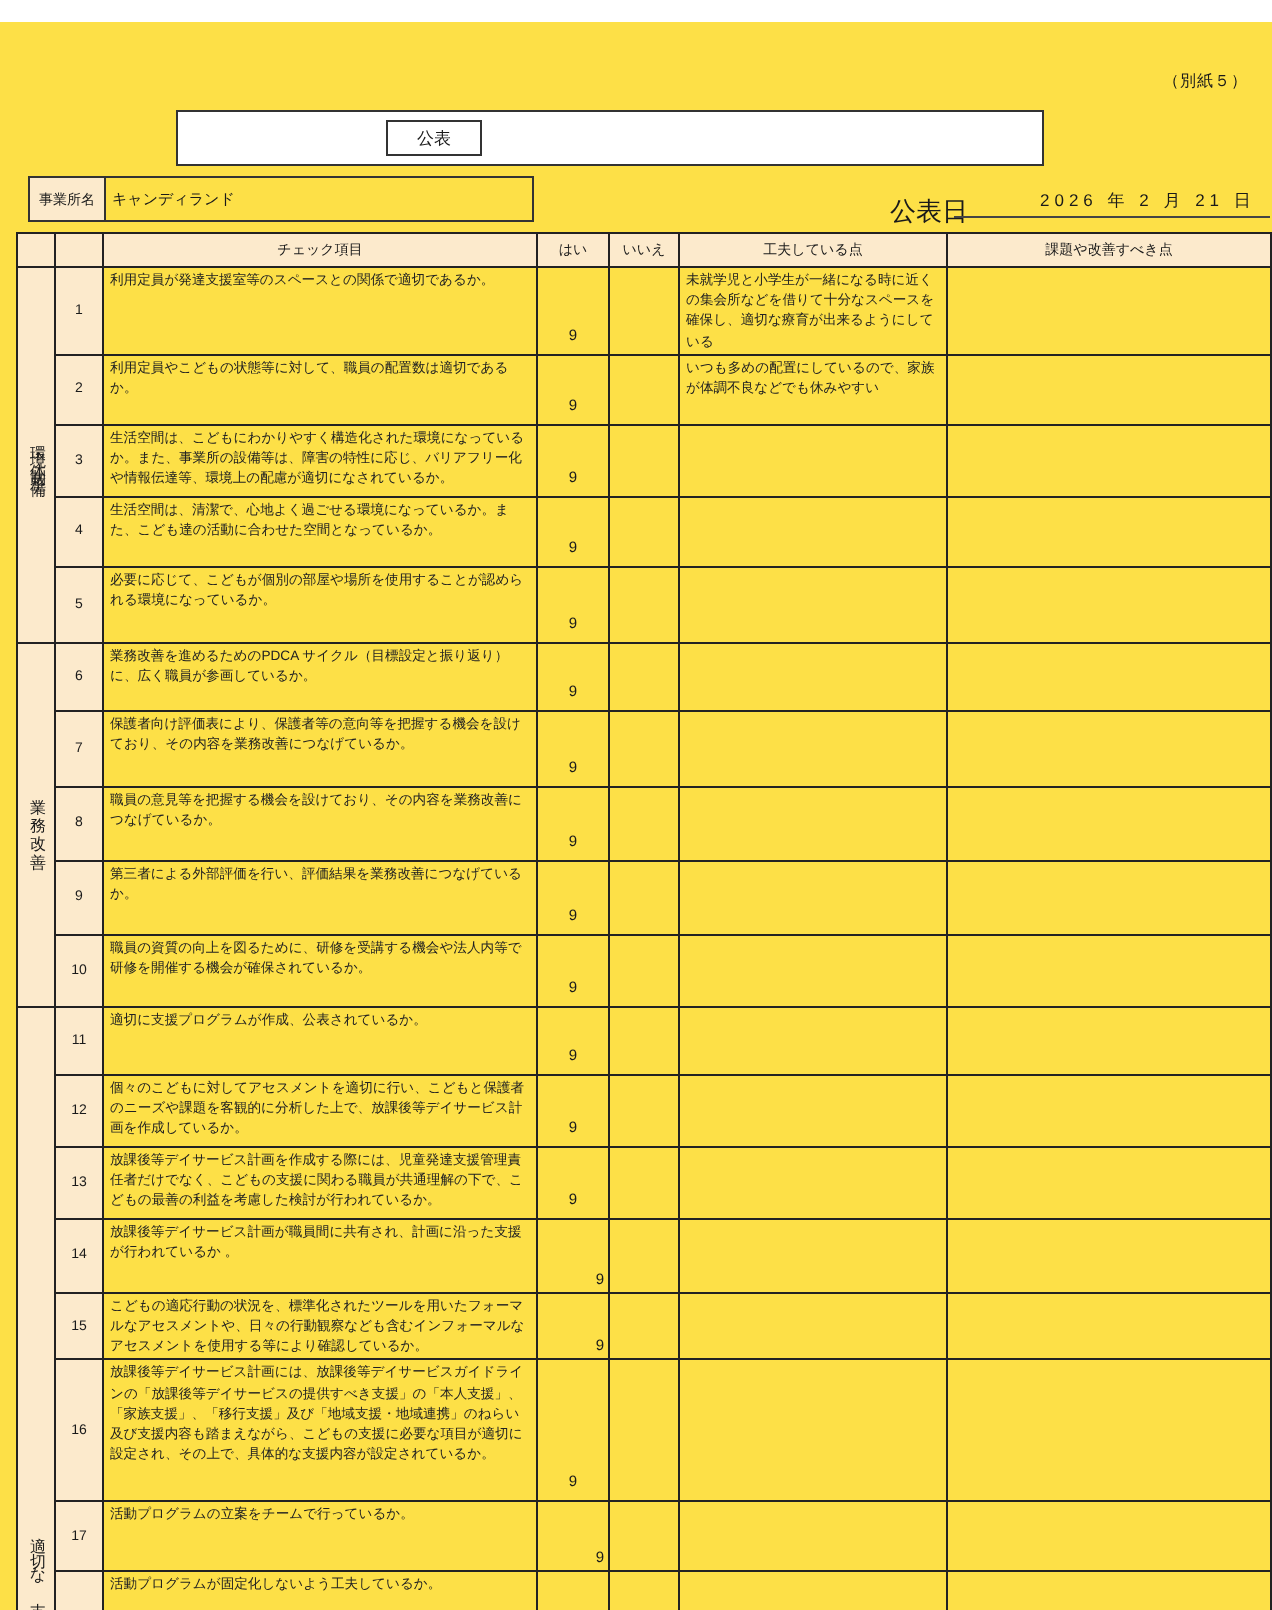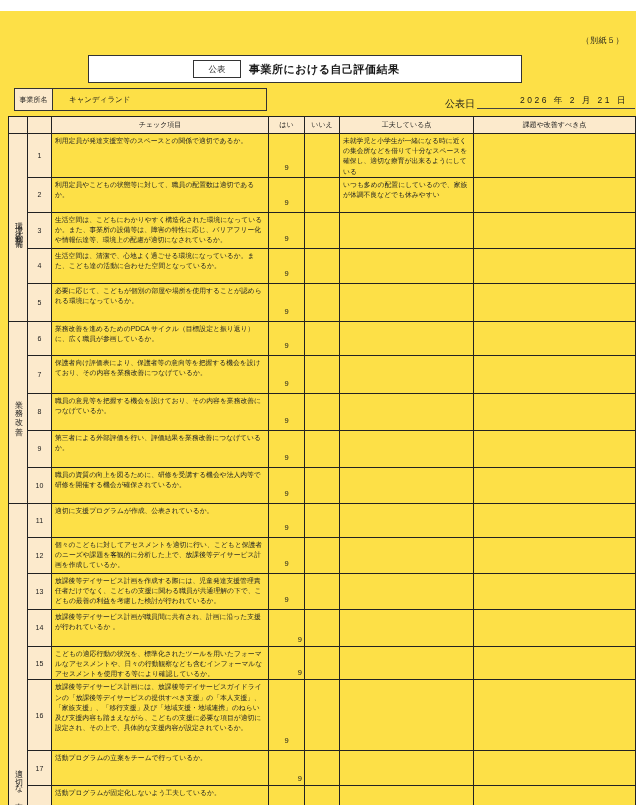--- a/index.html
+++ b/index.html
@@ -8,22 +8,22 @@
     font-family:"Liberation Sans",sans-serif;color:#1a1a1a;margin-top:11px;
   }
   .attachment{position:absolute;top:24px;right:12px;font-size:8px;letter-spacing:0.5px;}
   .title-box{position:absolute;left:88px;top:44px;width:432px;height:26px;border:1px solid #333;background:#fff;}
   .publish-tag{position:absolute;left:104px;top:4px;width:46px;height:16px;border:1px solid #333;
     font-size:8.5px;line-height:16px;text-align:center;}
   .title-text{position:absolute;left:160px;top:6px;font-size:11px;font-weight:bold;letter-spacing:0.5px;}
   .office-box{position:absolute;left:14px;top:77px;width:251px;height:21px;border:1px solid #333;display:flex;}
   .office-label{width:37px;background:#fceacc;border-right:1px solid #333;font-size:7px;
     display:flex;align-items:center;justify-content:center;}
-  .office-name{font-size:7.5px;display:flex;align-items:center;padding-left:16px;}
-  .pub-label{position:absolute;left:445px;top:86px;font-size:10px;}
+  .office-name{font-size:7.5px;display:flex;align-items:center;padding-left:3px;}
+  .pub-label{position:absolute;left:445px;top:86px;font-size:13px;}
   .pub-date{position:absolute;left:520px;top:84px;font-size:8.5px;letter-spacing:2.5px;white-space:nowrap;}
   .pub-underline{position:absolute;left:477px;top:97px;width:158px;height:1px;background:#444;}
 
   table.self-eval{
     position:absolute;left:8px;top:105px;width:627px;border-collapse:collapse;table-layout:fixed;
     border:1.5px solid #000;font-size:7px;
   }
   table.self-eval th, table.self-eval td{border:0.8px solid #222;overflow:hidden;}
   table.self-eval th{background:#fceacc;font-weight:normal;height:16px;font-size:7px;text-align:center;padding:0;}
   td.catcell{background:#fceacc;text-align:center;vertical-align:middle;padding:0;position:relative;}
@@ -43,21 +43,20 @@
 </style>
 </head>
 <body>
 
 <div class="page">
 
   <div class="attachment">（別紙５）</div>
 
   <div class="title-box">
     <div class="publish-tag">公表</div>
-    <div class="title-text">事業所における自己評価結果</div>
   </div>
 
   <div class="office-box">
     <div class="office-label">事業所名</div>
     <div class="office-name">キャンディランド</div>
   </div>
 
   <div class="pub-label">公表日</div>
   <div class="pub-date">2026 年 2 月 21 日</div>
   <div class="pub-underline"></div>

